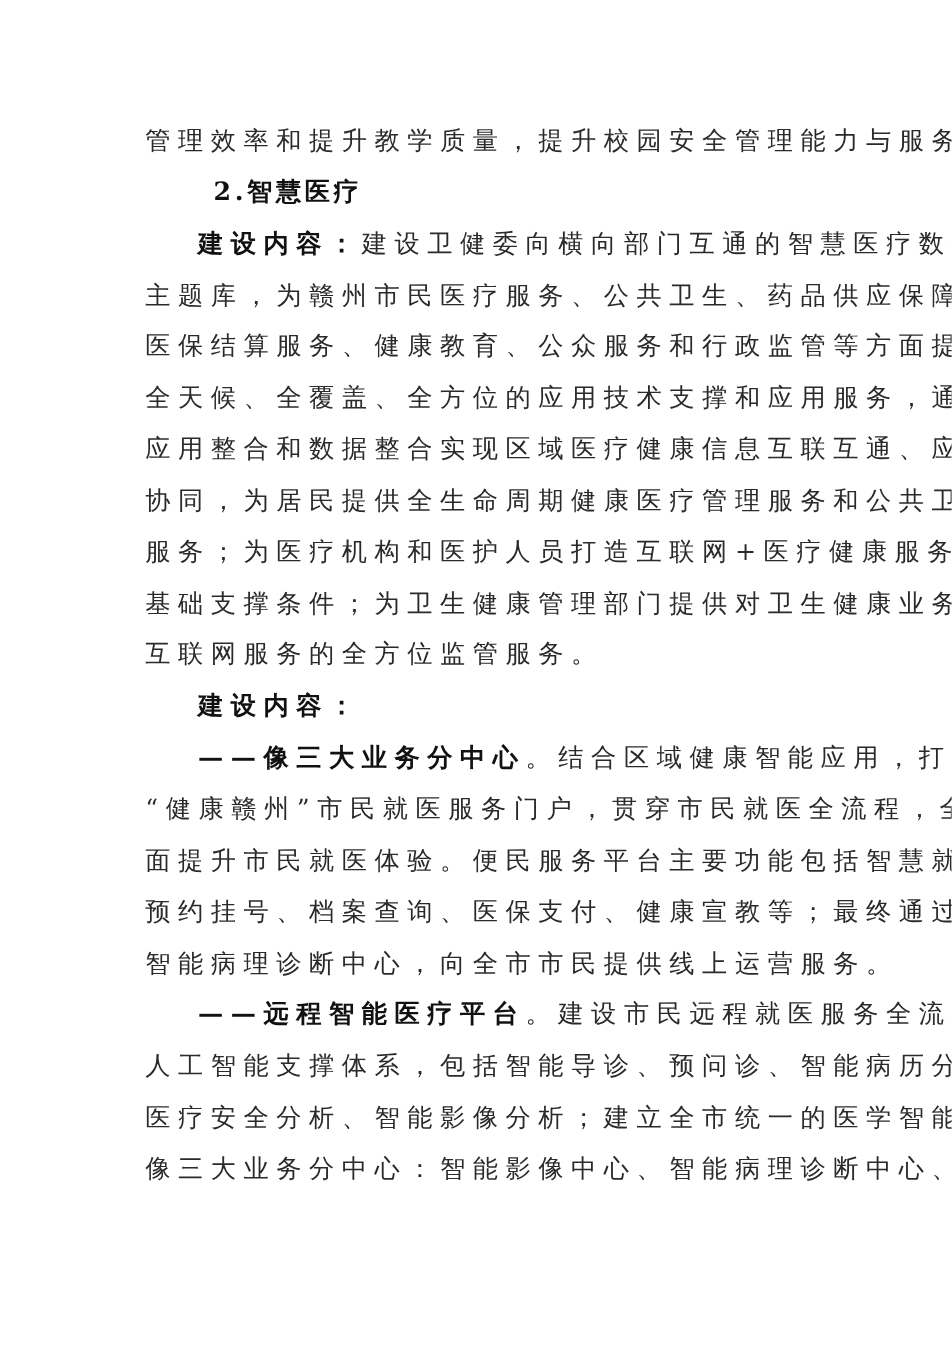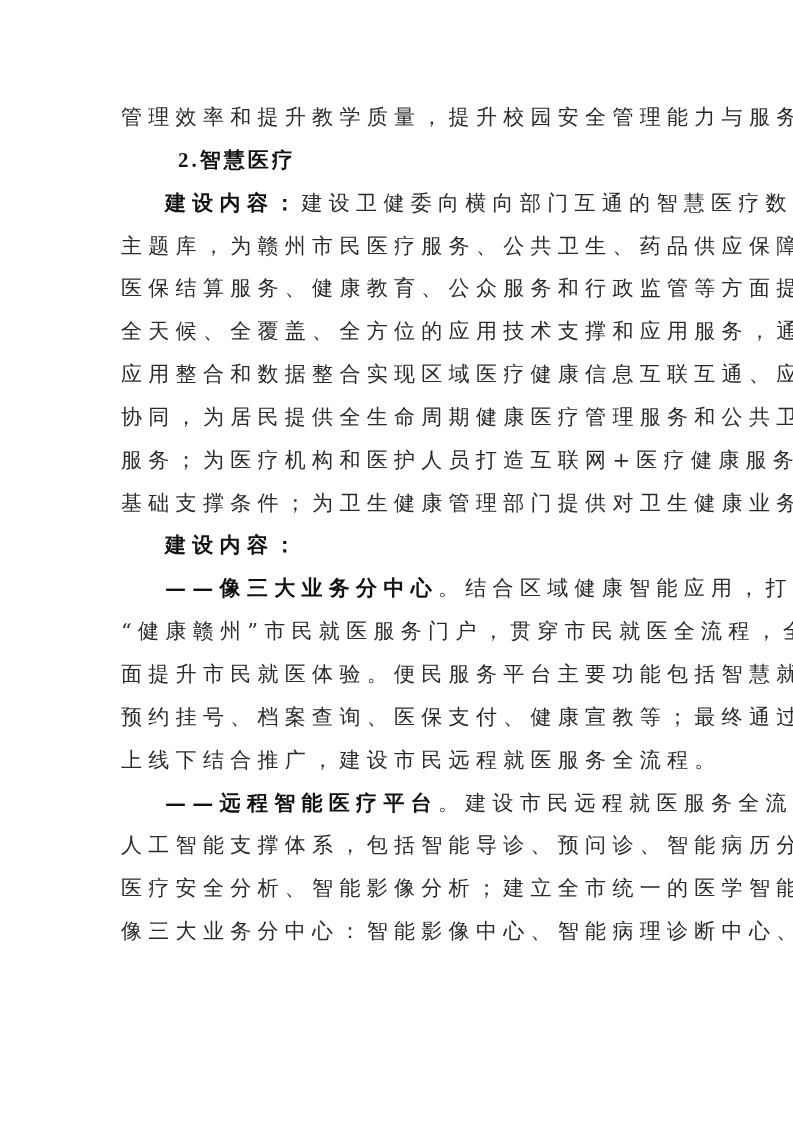--- a/index.html
+++ b/index.html
@@ -7,46 +7,47 @@
     .page {
       position:absolute; left:121px; top:96px; width:552px;
       font-family:"DejaVu Serif","Liberation Serif",serif;
       font-size:21px; color:#2a2a2a;
     }
     .line {
       height:42.85px; line-height:42.85px; white-space:nowrap;
       letter-spacing:6.3px; overflow:visible;
     }
     .indent { padding-left:44px; }
-    .indent-h { padding-left:57px;font-family:Liberation Serif, serif; }
+    .indent-h { padding-left:57px; }
     .b { font-weight:bold; color:#111; }
     .heading { font-weight:bold; color:#111; letter-spacing:3px; }
   </style>
 </head>
 <body>
 
 <div class="page">
   <div class="line">管理效率和提升教学质量，提升校园安全管理能力与服务质</div>
 
   <div class="line heading indent-h">2.智慧医疗</div>
 
   <div class="line indent"><span class="b">建设内容：</span><span>建设卫健委向横向部门互通的智慧医疗数据</span></div>
   <div class="line">主题库，为赣州市民医疗服务、公共卫生、药品供应保障、</div>
   <div class="line">医保结算服务、健康教育、公众服务和行政监管等方面提供</div>
   <div class="line">全天候、全覆盖、全方位的应用技术支撑和应用服务，通过</div>
   <div class="line">应用整合和数据整合实现区域医疗健康信息互联互通、应用</div>
   <div class="line">协同，为居民提供全生命周期健康医疗管理服务和公共卫生</div>
   <div class="line">服务；为医疗机构和医护人员打造互联网+医疗健康服务的</div>
   <div class="line">基础支撑条件；为卫生健康管理部门提供对卫生健康业务及</div>
+  <div class="line">互联网服务的全方位监管服务。</div>
 
   <div class="line indent b">建设内容：</div>
 
   <div class="line indent"><span class="b">——像三大业务分中心</span><span>。结合区域健康智能应用，打造</span></div>
   <div class="line">“健康赣州”市民就医服务门户，贯穿市民就医全流程，全</div>
   <div class="line">面提升市民就医体验。便民服务平台主要功能包括智慧就医、</div>
   <div class="line">预约挂号、档案查询、医保支付、健康宣教等；最终通过线</div>
-  <div class="line">上线下结合推广，建设市民远程就医服务全流程。</div>
+  <div class="line">智能病理诊断中心，向全市市民提供线上运营服务。</div>
 
   <div class="line indent"><span class="b">——远程智能医疗平台</span><span>。建设市民远程就医服务全流程</span></div>
   <div class="line">人工智能支撑体系，包括智能导诊、预问诊、智能病历分析、</div>
   <div class="line">医疗安全分析、智能影像分析；建立全市统一的医学智能影</div>
   <div class="line">像三大业务分中心：智能影像中心、智能病理诊断中心、智</div>
 </div>
 
 </body></html>

